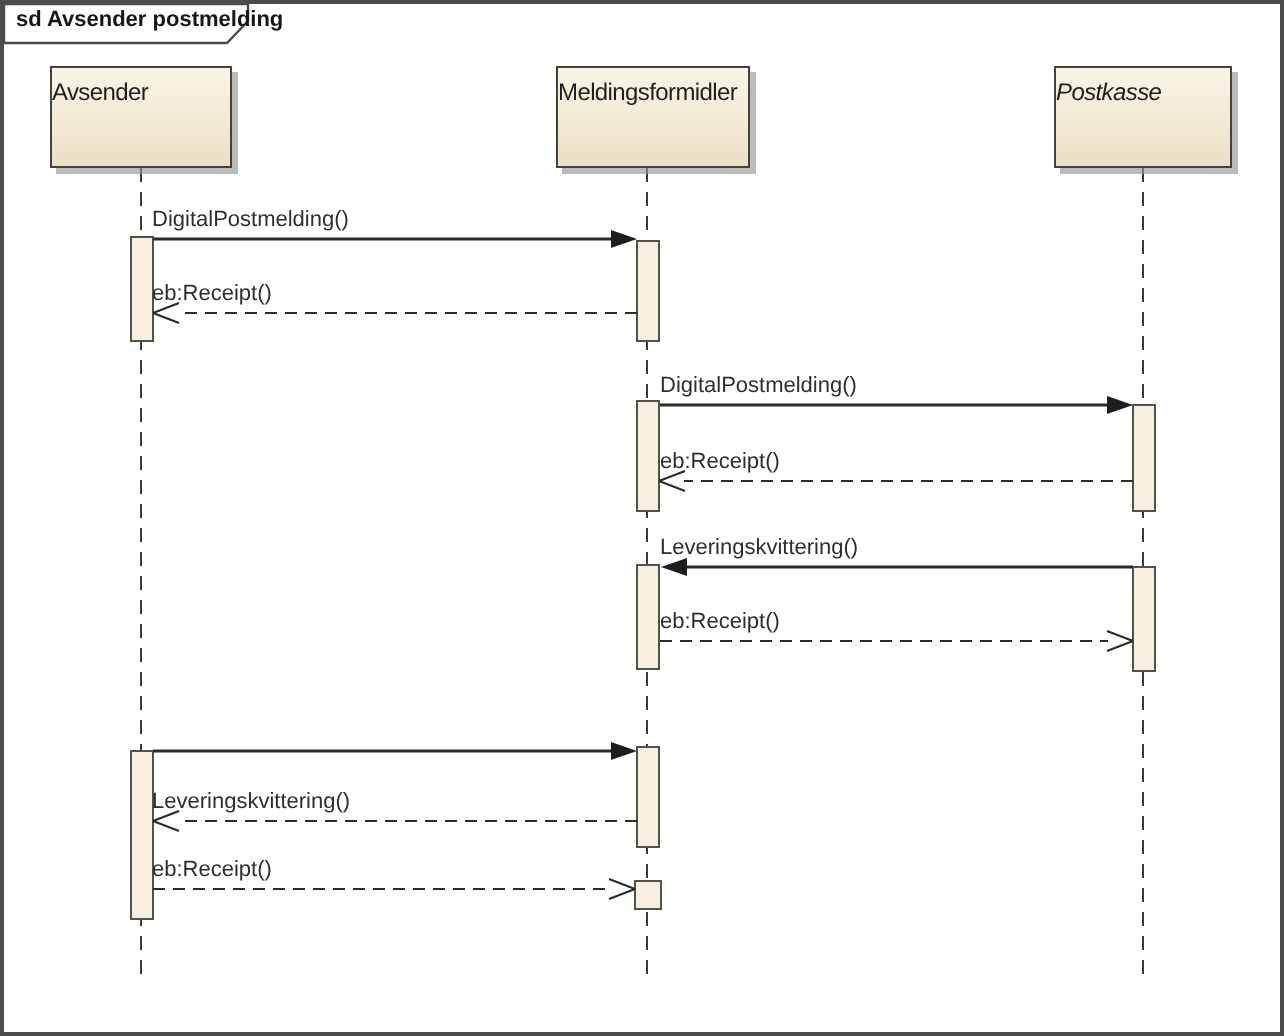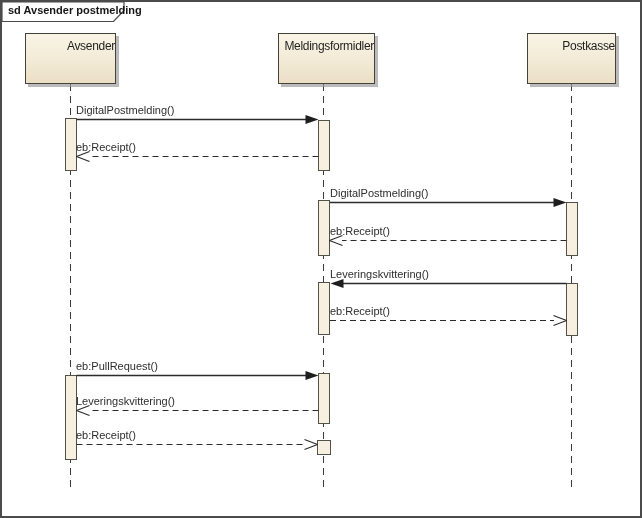--- a/index.html
+++ b/index.html
@@ -23,31 +23,31 @@
     white-space: nowrap;
   }
   .actor {
     position: absolute;
     top: 33px;
     height: 51px;
     box-sizing: border-box;
     background: linear-gradient(to bottom, #f9f4e6 0%, #f2ead6 55%, #ebdfc5 100%);
     border: 1px solid #43433b;
     box-shadow: 3px 3px 0 rgba(150,150,150,0.65);
-    text-align: right;
+    text-align: left;
     padding-top: 5px;
     font-size: 12px;
     letter-spacing: -0.3px;
     color: #1f1f1f;
     white-space: nowrap;
     overflow: hidden;
   }
   #actor-avsender        { left: 25px;  width: 91px; }
   #actor-meldingsformidler { left: 278px; width: 97px; }
-  #actor-postkasse       { left: 527px; width: 89px; }
+  #actor-postkasse       { left: 527px; width: 89px; font-style: italic; }
   .msg {
     position: absolute;
     font-size: 11px;
     color: #2e2e2e;
     text-align: left;
     height: 13px;
     line-height: 13px;
     white-space: nowrap;
   }
   .s1 { left: 76px;  width: 242px; }
@@ -156,17 +156,16 @@
   <div class="actor" id="actor-postkasse">
     <span>Postkasse</span>
   </div>
 
   <div class="msg s1 m1">DigitalPostmelding()</div>
   <div class="msg s1 m2">eb:Receipt()</div>
   <div class="msg s2 m3">DigitalPostmelding()</div>
   <div class="msg s2 m4">eb:Receipt()</div>
   <div class="msg s2 m5">Leveringskvittering()</div>
   <div class="msg s2 m6">eb:Receipt()</div>
-  <div class="msg s1 m7">eb:PullRequest()</div>
   <div class="msg s1 m8">Leveringskvittering()</div>
   <div class="msg s1 m9">eb:Receipt()</div>
 
 </div>
 
 </body></html>

